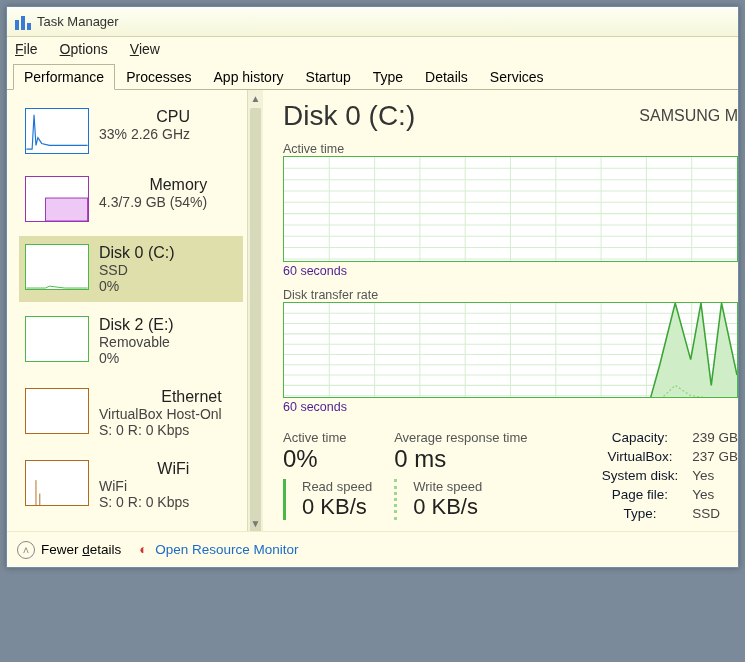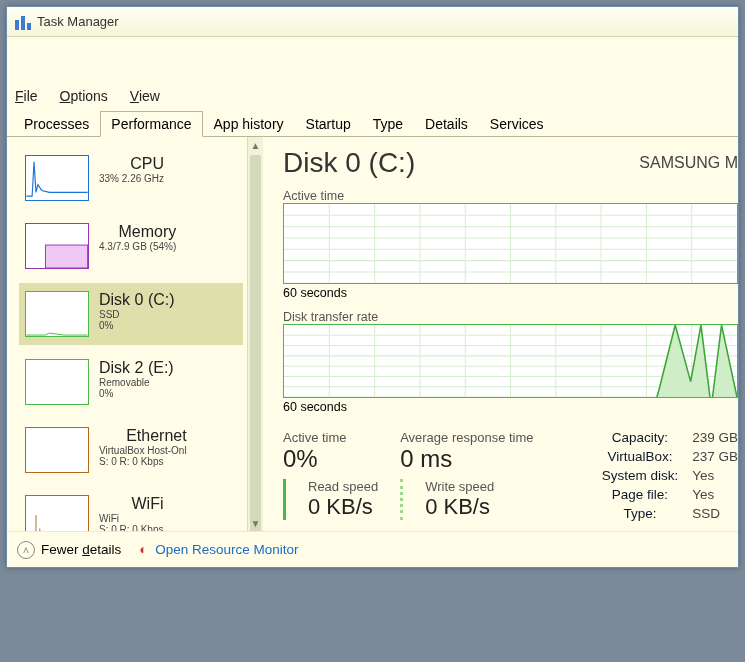--- a/index.html
+++ b/index.html
@@ -21,21 +21,21 @@
   height: 30px;
   background: linear-gradient(#fefff3,#f6f6da);
   display:flex; align-items:center;
   padding:0 8px;
   border-bottom:1px solid #cfd4b5;
 }
 .titlebar .icon { width:16px; height:16px; margin-right:6px; }
 .titlebar .title { font-size:13px; color:#333; }
 .menubar {
   height:24px; display:flex; align-items:center;
-  padding:0 8px; font-size:14px; color:#222;margin-top:47px;
+  padding:0 8px; font-size:14px; color:#222;
 }
 .menubar .menu { margin-right:22px; cursor:default; }
 .menubar .menu .ul { text-decoration:underline; }
 .tabs {
   display:flex; border-bottom:1px solid #b4b99a;
   padding:2px 6px 0 6px; font-size:14px;
 }
 .tab {
   padding:4px 10px;
   border:1px solid transparent;
@@ -65,21 +65,21 @@
 }
 .sb-item.selected { background:#dedfaa; }
 .thumb {
   width:64px; height:46px; flex-shrink:0;
   border:1px solid #666; background:#fff;
   margin-right:10px; position:relative; overflow:hidden;
 }
 .thumb svg { width:100%; height:100%; display:block; }
 .sb-text { display:flex; flex-direction:column; }
 .sb-title { font-size:16px; color:#222;text-align:right; }
-.sb-line1, .sb-line2 { font-size:10px; color:#444; white-space:nowrap; }
+.sb-line1, .sb-line2 { font-size:14px; color:#444; white-space:nowrap; }
 .scrollbar {
   width:16px; background:#f1f2d8;
   border-left:1px solid #d9ddb9;
   position:relative;
 }
 .scroll-arrow {
   height:16px;display:flex;align-items:center;justify-content:center;
   font-size:10px;color:#777;
 }
 .scroll-thumb {
@@ -97,32 +97,32 @@
 }
 .main-title { font-size:28px; color:#333; font-weight:400; }
 .main-sub { font-size:16px; color:#444; white-space:nowrap; }
 .chart-label { font-size:12.5px; color:#555; margin-top:2px; }
 .chart {
   border:1px solid #4bb749; background:#fff; position:relative;
   height:110px; margin-bottom:2px;
   overflow:hidden;
 }
 .chart .grid line { stroke:#d6eecf; stroke-width:1; }
-.chart-axis { font-size:12.5px; color:#000000; margin-bottom:8px; }
+.chart-axis { font-size:12.5px; color:#4c1d95; margin-bottom:8px; }
 .chart2 { height:100px; }
 .metrics {
   display:flex; gap:22px; margin-top:8px; font-size:13px; align-items:flex-start;
 }
 .metric-col {}
 .m-label { color:#555; font-size:13px; }
 .m-value { font-size:24px; color:#222; font-weight:400; }
 .rw-group { display:flex; gap:12px; margin-top:6px; }
 .rw {
   border-left:3px solid;
-  padding-left:22px;
+  padding-left:16px;
 }
 .rw.read  { border-color:#4bb749; }
 .rw.write { border-color:#9cd98f; border-left-style:dotted; }
 .props {
   font-size:13.5px; color:#444;
   display:grid; grid-template-columns:auto auto; column-gap:14px; row-gap:4px;
   margin-left:auto;
 }
 .props .k { color:#0f172a;text-align:center; }
 .footer {
@@ -154,22 +154,22 @@
     <span class="title">Task Manager</span>
   </div>
 
   <div class="menubar">
     <span class="menu"><span class="ul">F</span><span></span><span>ile</span></span>
     <span class="menu"><span class="ul">O</span>ptions</span>
     <span class="menu"><span class="ul">V</span>iew</span>
   </div>
 
   <div class="tabs">
+    <div class="tab active">Performance</div>
     <div class="tab">Processes</div>
-    <div class="tab active">Performance</div>
     <div class="tab">App history</div>
     <div class="tab">Startup</div>
     <div class="tab">Type</div>
     <div class="tab">Details</div>
     <div class="tab">Services</div>
   </div>
 
   <div class="body">
 
     <div class="sidebar">

